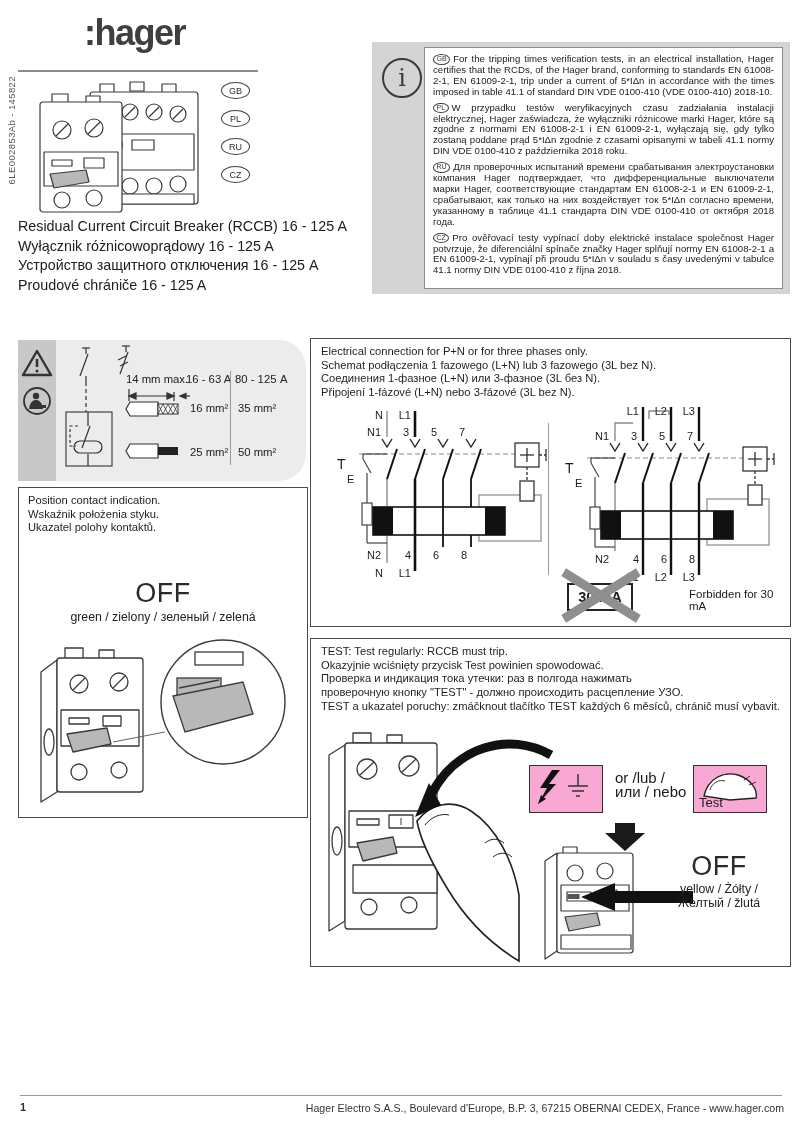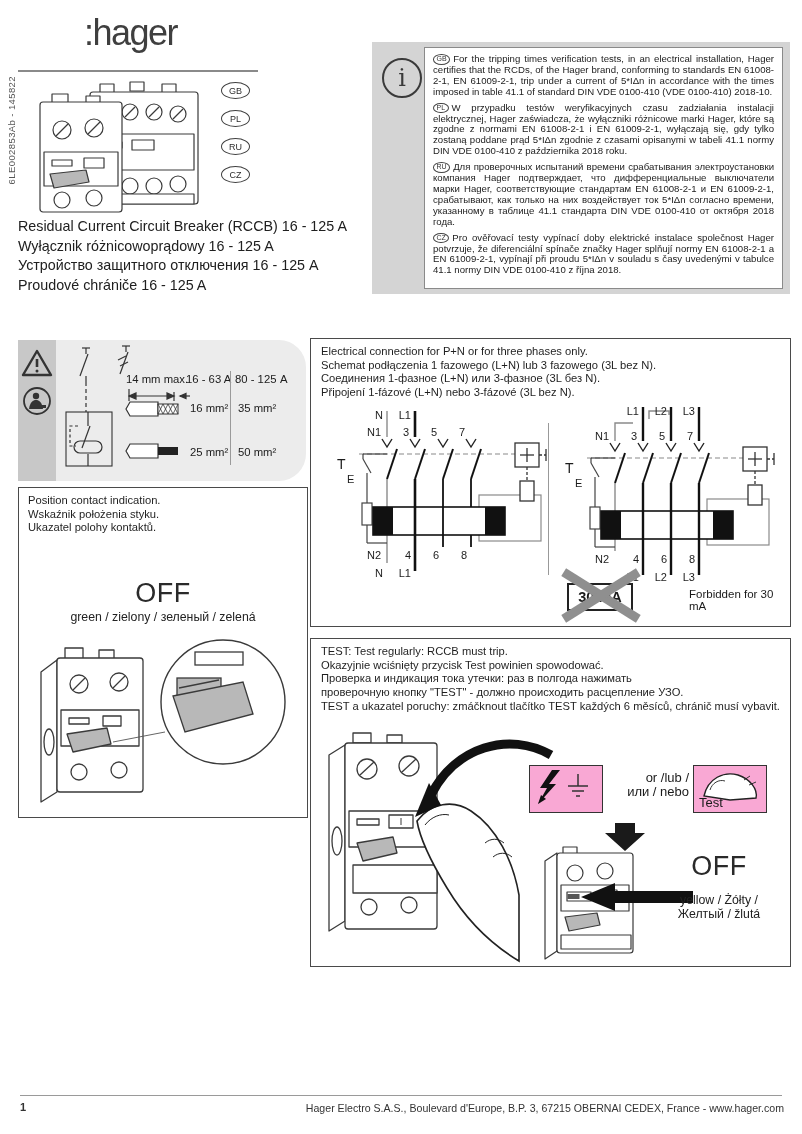--- a/index.html
+++ b/index.html
@@ -2,21 +2,21 @@
 <html><head>
 <meta charset="utf-8">
 <style>
   html,body{margin:0;padding:0;background:#fff;}
   .page{position:relative;width:802px;height:1134px;background:#fff;overflow:hidden;
         font-family:"Liberation Sans",sans-serif;color:#1a1a1a;}
   .abs{position:absolute;}
   .bordered{border:1.2px solid #4a4a4a;background:#fff;}
 
   
-  .logo{left:84px;top:12px;font-size:36px;font-weight:normal;color:#3f3f3f;letter-spacing:-1.5px;}
+  .logo{left:84px;top:12px;font-size:36px;font-weight:bold;color:#3f3f3f;letter-spacing:-1.5px;}
   .rule1{left:18px;top:70px;width:240px;height:2px;background:#8a8a8a;}
   .vcode{left:6px;top:76px;writing-mode:vertical-rl;transform:rotate(180deg);
          font-size:9.5px;color:#555;letter-spacing:.4px;}
   .badges{left:221px;top:82px;display:flex;flex-direction:column;gap:11px;}
   .badge{width:27px;height:15px;border:1.4px solid #3f3f3f;border-radius:50%;
          display:flex;align-items:center;justify-content:center;font-size:9px;color:#2d2d2d;}
   .titles{left:18px;top:217px;font-size:14.3px;line-height:19.6px;color:#202020;}
 
   
   .infobox{left:372px;top:42px;width:418px;height:252px;background:#d4d4d4;}
@@ -443,21 +443,21 @@
         <polygon points="8,38 16,33 11,29" fill="#111"></polygon>
         <g stroke="#333" stroke-width="1.5">
           <line x1="48" y1="8" x2="48" y2="20"></line>
           <line x1="38" y1="20" x2="58" y2="20"></line>
           <line x1="42" y1="25" x2="54" y2="25"></line>
           <line x1="46" y1="30" x2="50" y2="30"></line>
         </g>
       </svg>
     </div>
 
-    <div class="abs" style="left:304px;top:132px;width:74px;text-align:right;font-size:13px;line-height:14px;">
+    <div class="abs" style="left:304px;top:132px;width:74px;text-align:left;font-size:15px;line-height:14px;">
       <div>or /lub /</div>
       <div>или / nebo</div>
     </div>
 
     <div class="abs minibox" style="left:382px;top:126px;width:72px;height:46px;">
       <svg width="70" height="44" viewBox="0 0 70 44">
         <path d="M10,30 C14,12 30,5 44,9 C56,13 64,23 62,32 L36,34 Z" fill="#fff" stroke="#222" stroke-width="1.4"></path>
         <path d="M16,24 C18,17 25,13 31,15" fill="none" stroke="#222" stroke-width="0.9"></path>
         <path d="M50,14 l6,-4 M55,19 l7,-3" stroke="#222" stroke-width="0.9"></path>
       </svg>
@@ -477,21 +477,21 @@
         <rect x="44.5" y="73" width="12" height="5" fill="#555" stroke="none"></rect>
         <rect x="78" y="69" width="16" height="10"></rect>
         <polygon points="42,96 74,92 77,104 46,110" fill="#b8b8b8"></polygon>
         <rect x="38" y="114" width="70" height="14"></rect>
       </g>
       <polygon points="58,76 92,62 92,70 170,70 170,82 92,82 92,90" fill="#111"></polygon>
     </svg>
 
     <div class="abs" style="left:342px;top:212px;width:132px;text-align:center;">
       <div class="offbig">OFF</div>
-      <div class="colorline" style="margin-top:11px;">yellow / Żółty /</div>
+      <div class="colorline" style="margin-top:0;">yellow / Żółty /</div>
       <div class="colorline">Желтый / žlutá</div>
     </div>
   </div>
 
   <div class="abs frule"></div>
   <div class="abs fnum">1</div>
   <div class="abs faddr">Hager Electro S.A.S., Boulevard d'Europe, B.P. 3, 67215 OBERNAI CEDEX, France - www.hager.com</div>
 
 </div>
 

